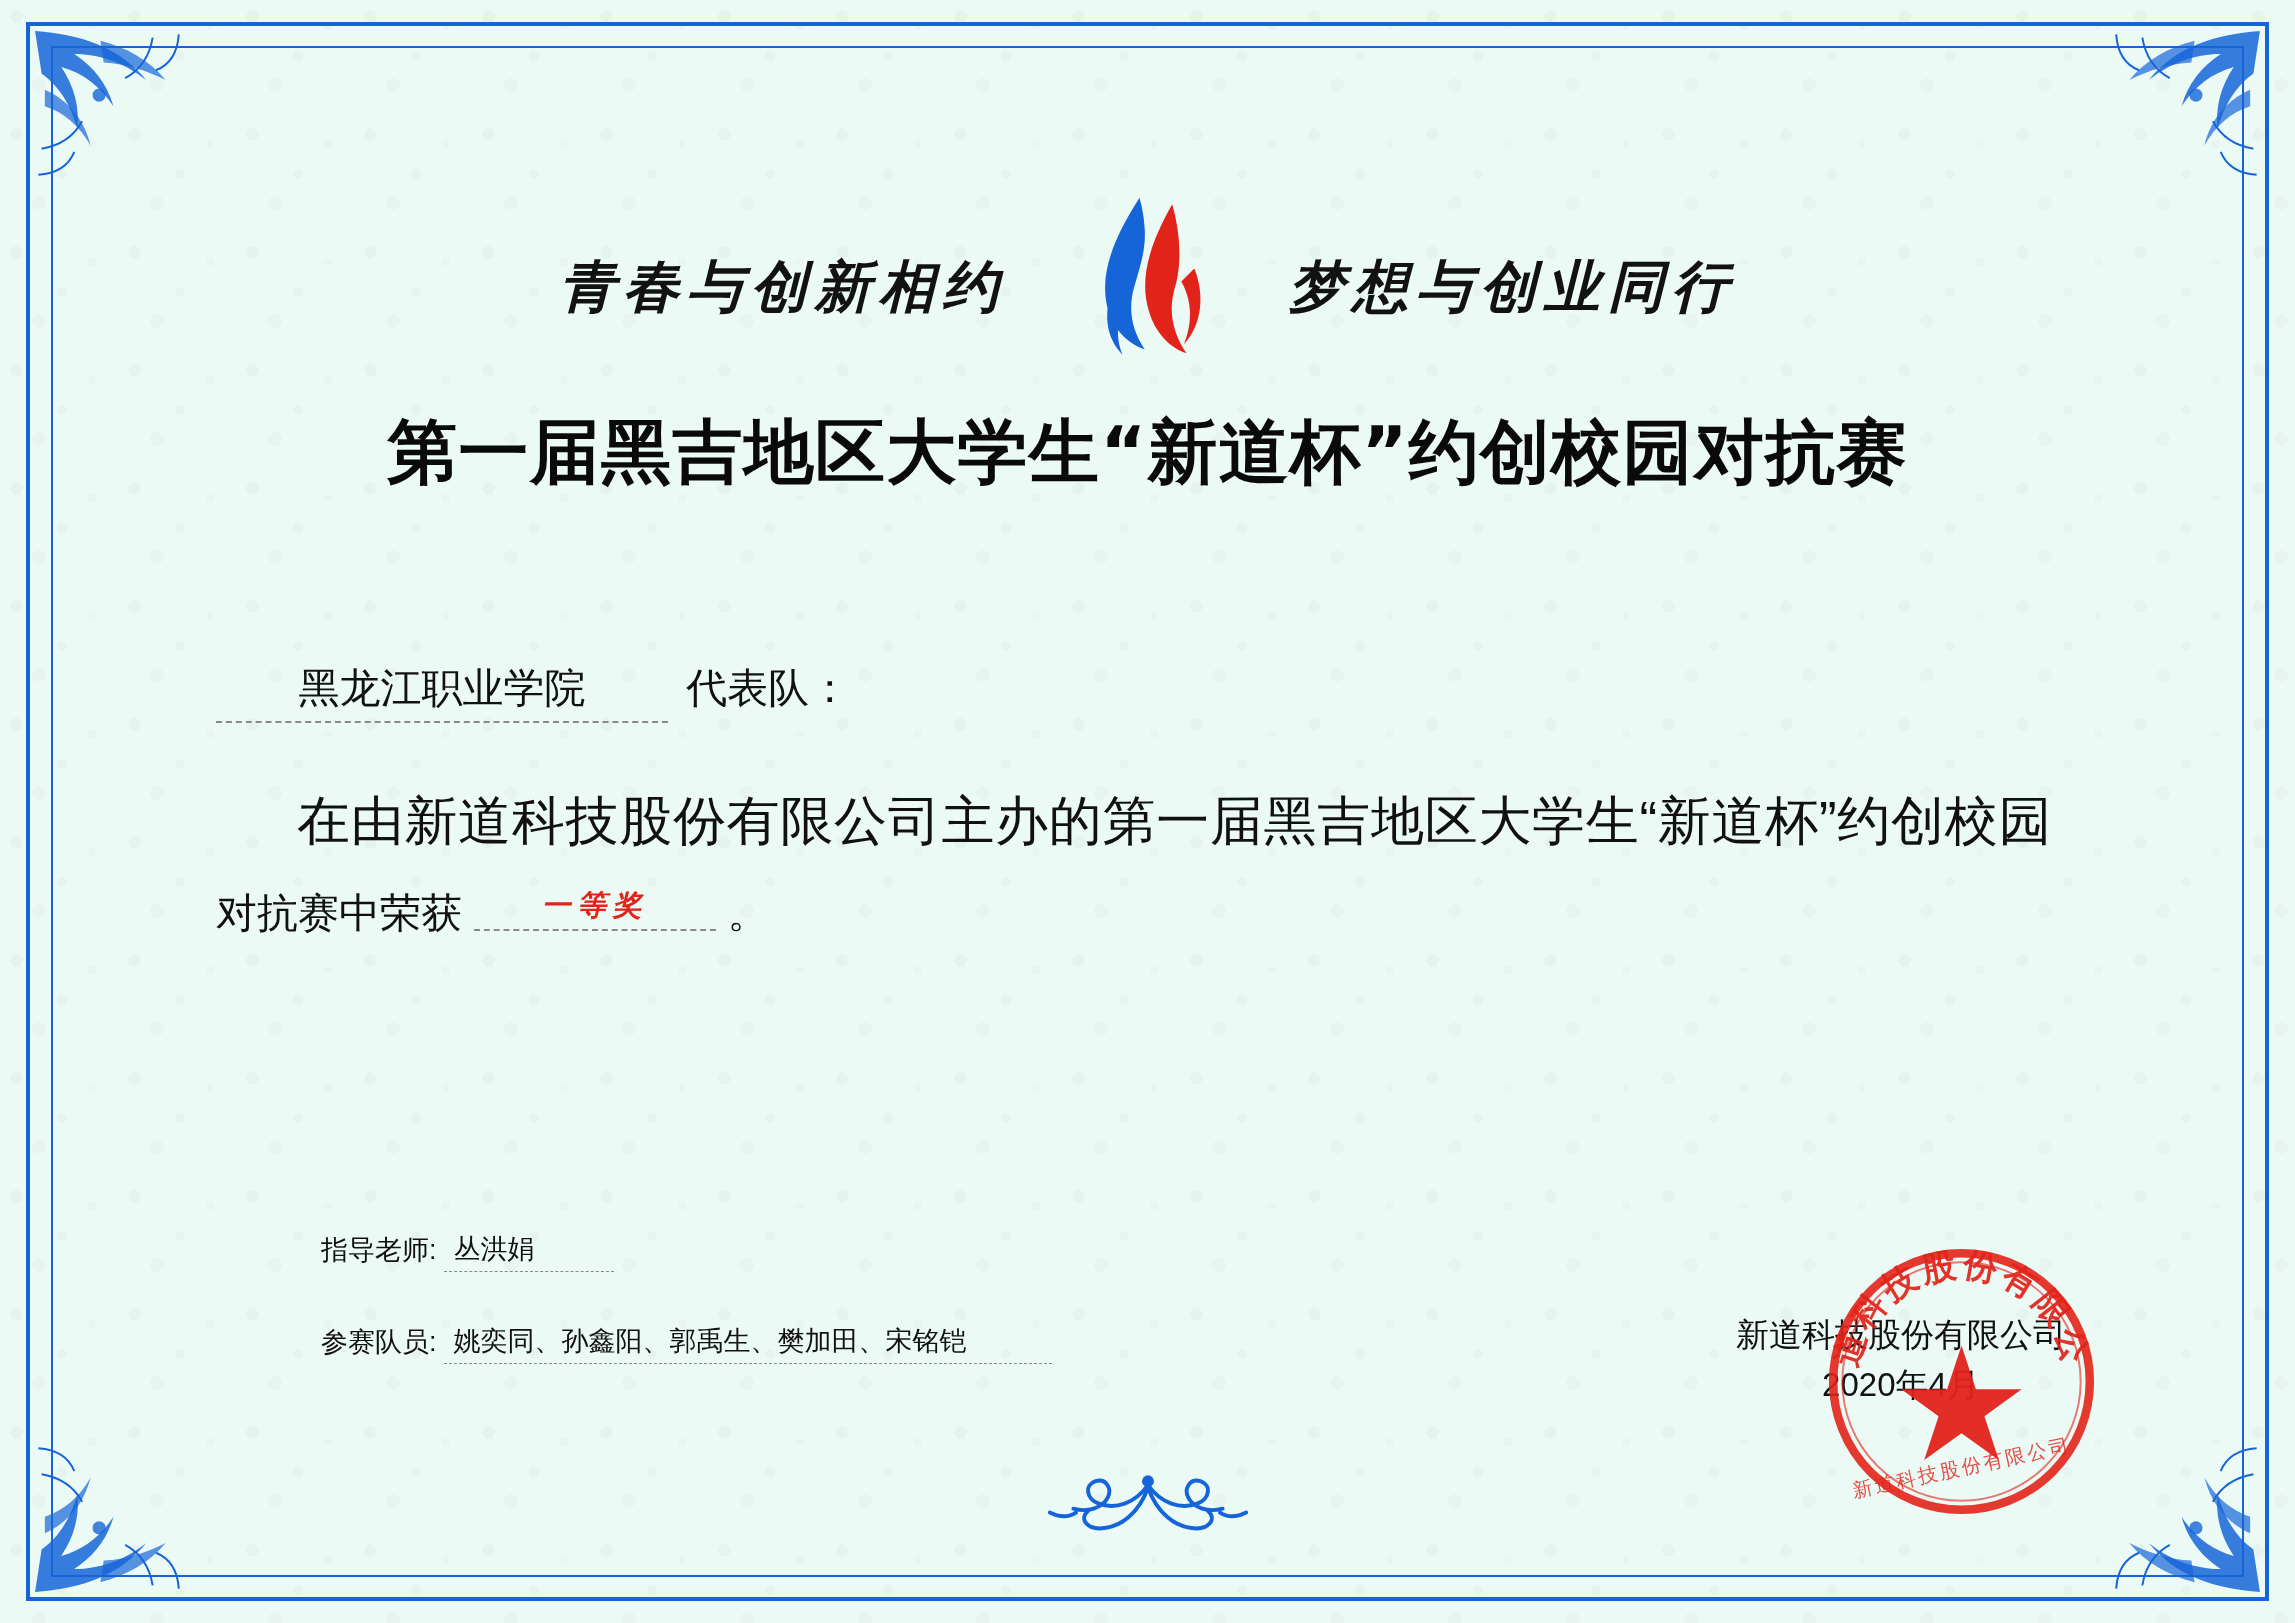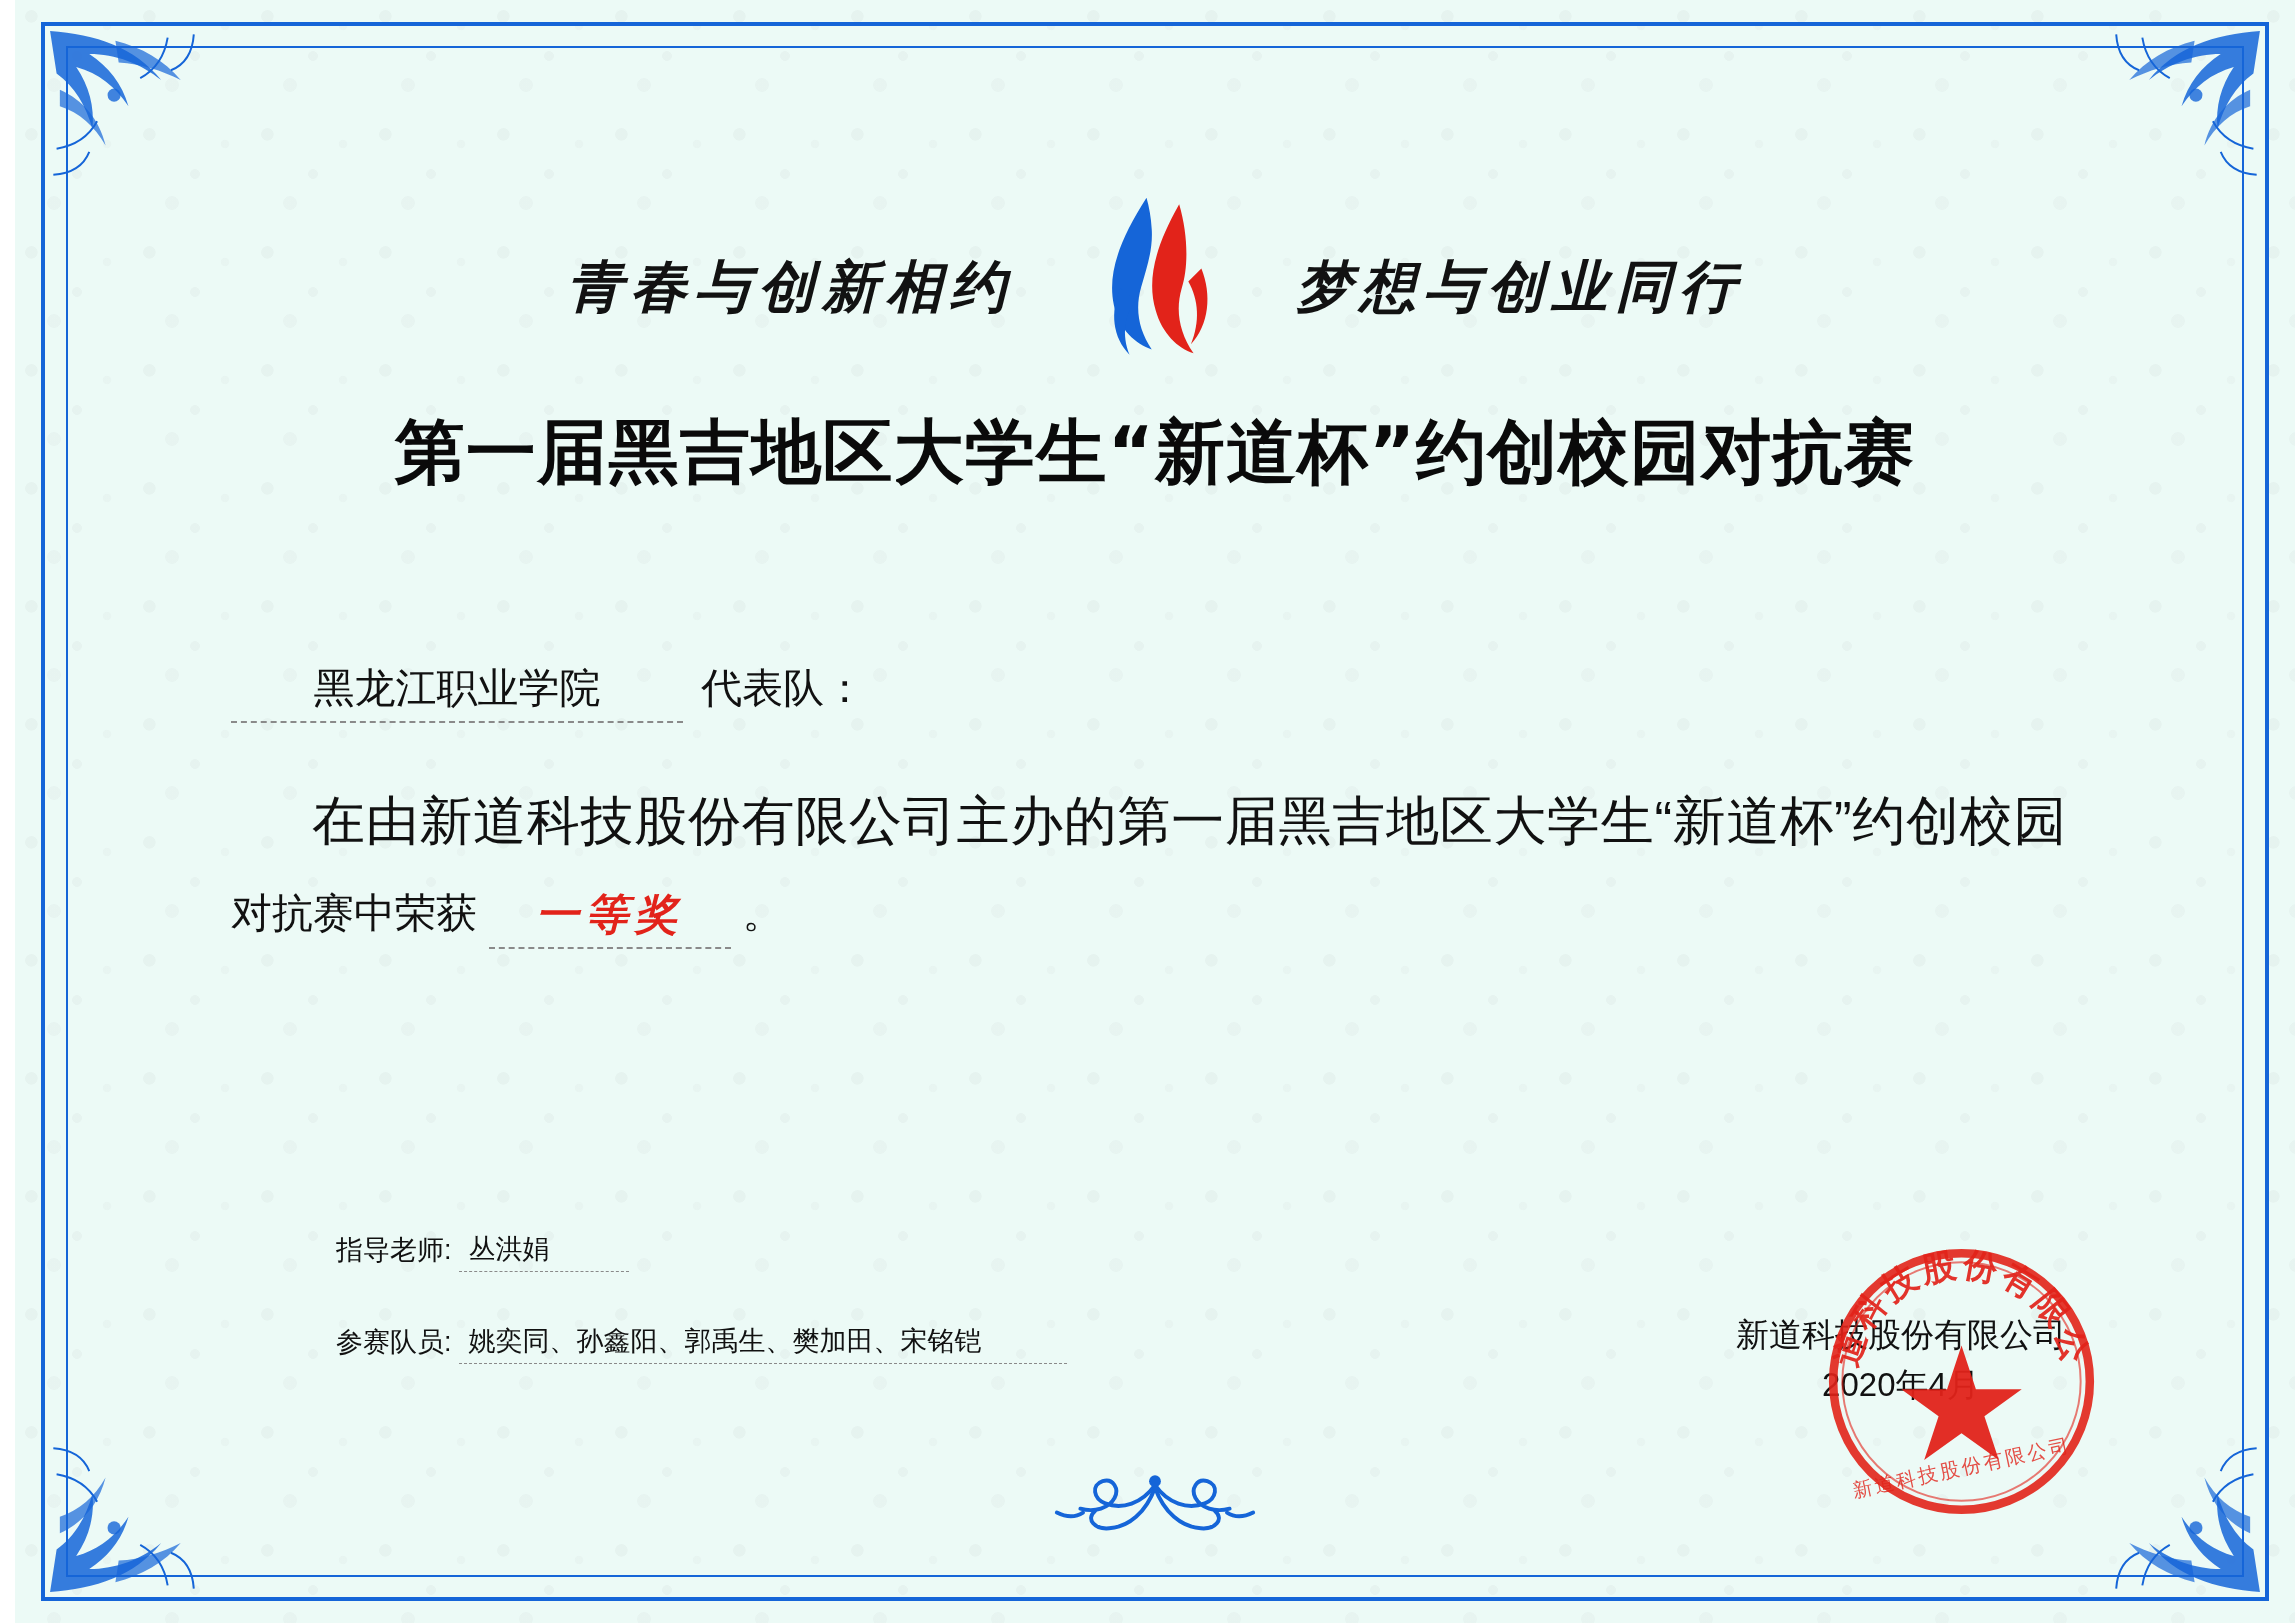--- a/index.html
+++ b/index.html
@@ -14,21 +14,20 @@
     position: relative;
     overflow: hidden;
   }
 
   
   .certificate {
     position: absolute;
     inset: 0;
     background: #5eead4;
     overflow: hidden;
-    margin-left: 15px;
   }
 
   
   .bg-texture {
     position: absolute;
     inset: 0;
     background-color: #fcfcfa;
     background-image:
       radial-gradient(circle at 16.4px 16.4px, rgba(120,120,130,0.055) 0 5.9px, transparent 6.5px),
       radial-gradient(circle at 62px 56px, rgba(120,120,130,0.05) 0 4.6px, transparent 5.2px),
@@ -146,21 +145,21 @@
   }
   .award-blank {
     display: inline-block;
     min-width: 216px;
     border-bottom: 2px dashed #8a8a8a;
     text-align: center;
     color: #e2231a;
     font-family: "DejaVu Serif", "Liberation Serif", serif;
     font-weight: 700;
     font-style: italic;
-    font-size: 43px;
+    font-size: 29px;
     letter-spacing: 6.5px;
     padding: 0 13px 3.9px 13px;
     margin: 0 11.8px;
   }
   .award-tail { padding-bottom: 5.2px; }
 
   .encourage {
     font-size: 41px;
     margin-top: 39px;
     text-indent: 81px;

